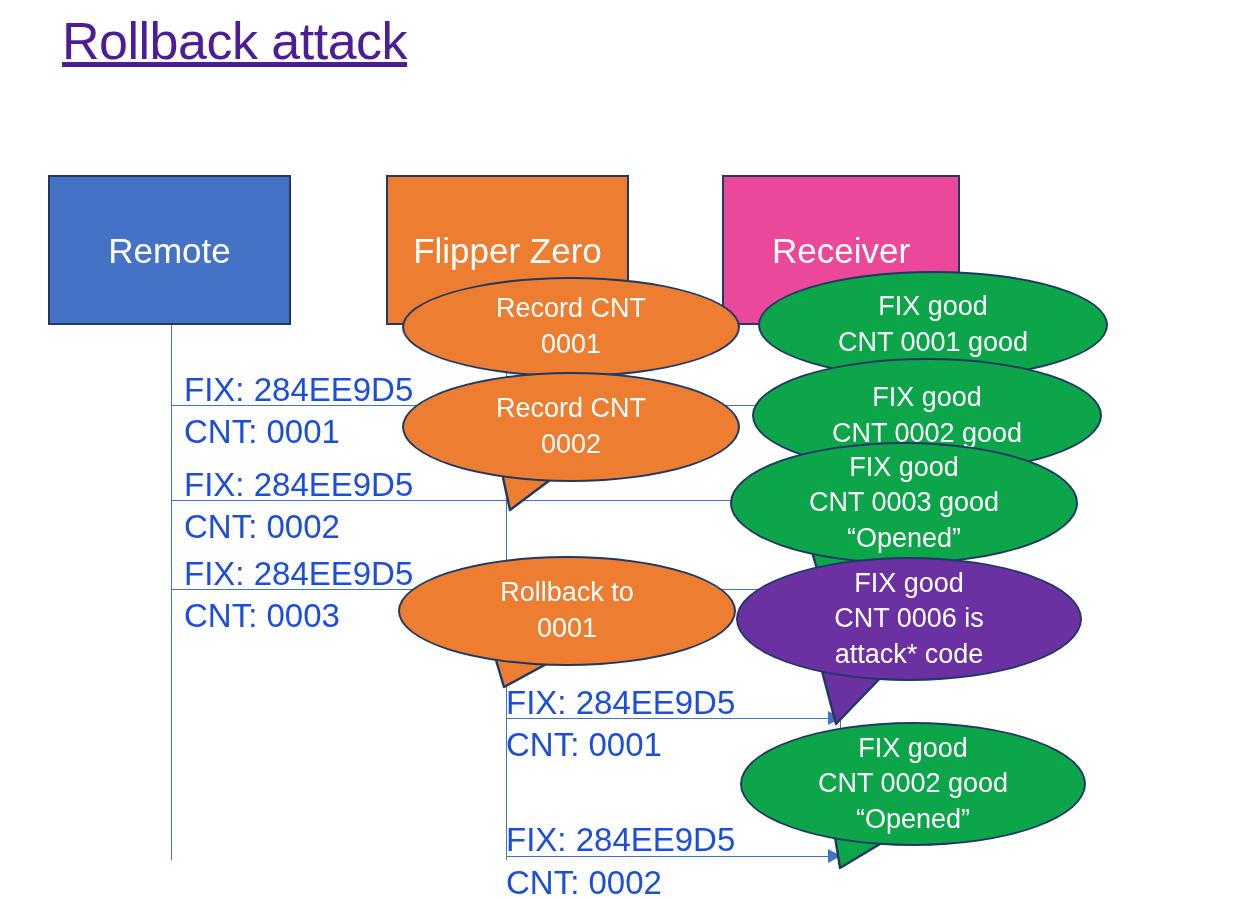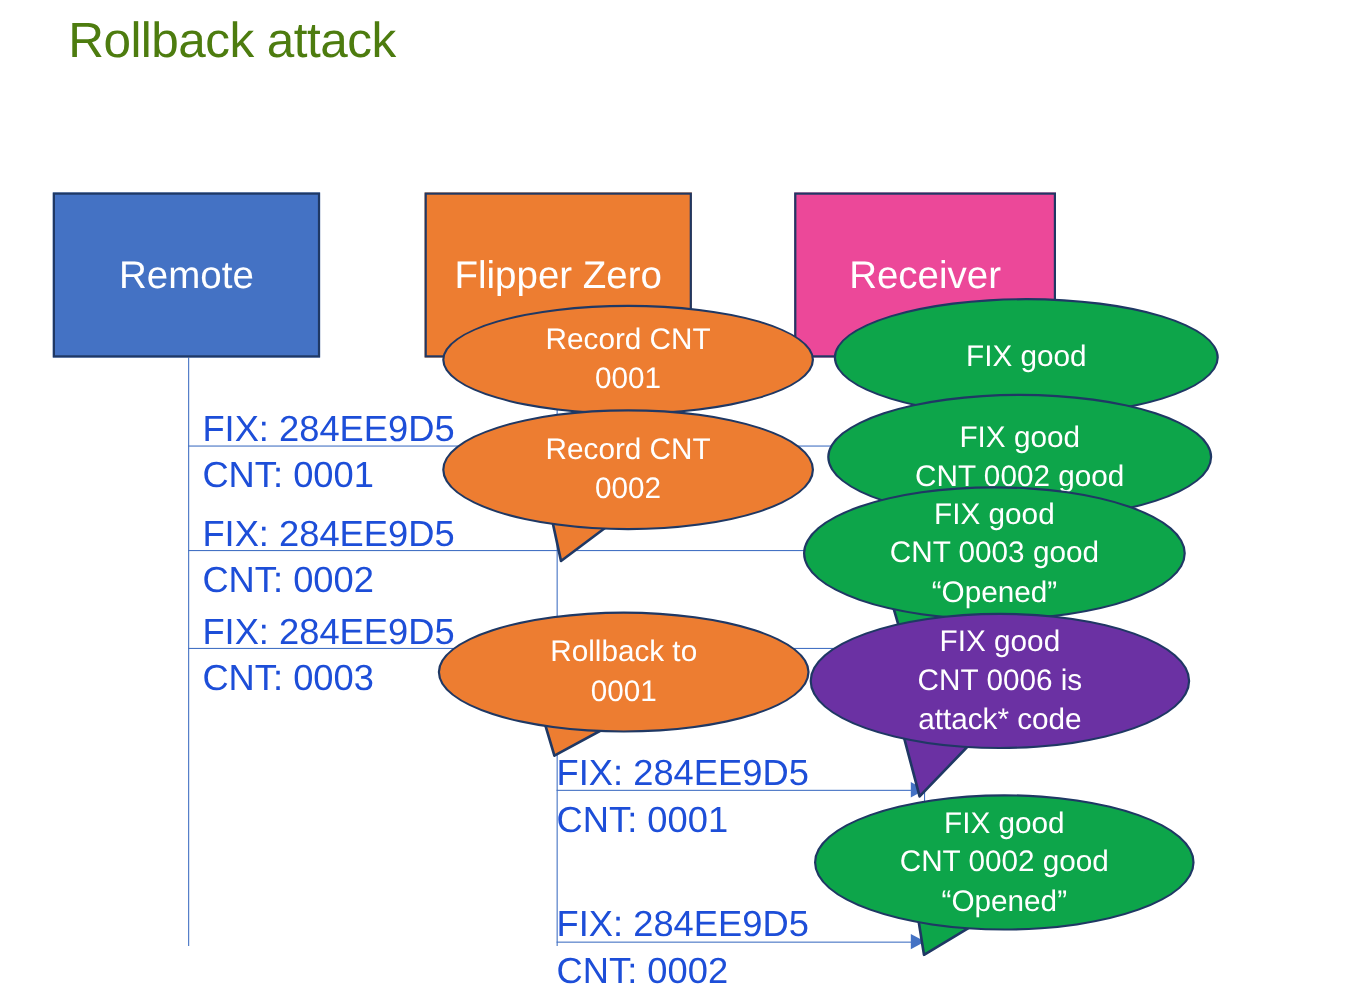--- a/index.html
+++ b/index.html
@@ -12,26 +12,27 @@
   }
   #slide {
     position: relative;
     width: 1233px;
     height: 898px;
     background: #ffffff;
   }
   #title {
     position: absolute;
     left: 62px; top: 10px;
-    font-size: 45px;
+    font-size: 52px;
     font-weight: 400;
-    color: #4d7c0f;
+    color: #4c1d95;
     letter-spacing: -0.5px;
     white-space: nowrap;
     line-height: 1.2;
+    text-decoration: underline;
   }
   .actor-box {
     position: absolute;
     border: 2.2px solid #1F3864;
     display: flex;
     align-items: flex-start;
     justify-content: center;
     padding-top: 56px;
   }
   .actor-label {
@@ -138,20 +139,21 @@
   </div>
   <div class="actor-box" id="box-flipper">
     <span class="actor-label">Flipper Zero</span>
   </div>
   <div class="actor-box" id="box-receiver">
     <span class="actor-label">Receiver</span>
   </div>
 
   <div class="bubble green" style="left:758px; top:271px; width:350px; height:108px; z-index:5;">
     <span class="ln">FIX good</span>
+    <span class="ln">CNT 0001 good</span>
   </div>
 
   <div class="bubble orange" style="left:402px; top:277px; width:338px; height:100px; z-index:6;">
     <span class="ln">Record CNT</span>
     <span class="ln">0001</span>
   </div>
 
   <div class="bubble green" style="left:752px; top:358px; width:350px; height:115px; z-index:7;">
     <span class="ln">FIX good</span>
     <span class="ln">CNT 0002 good</span>

